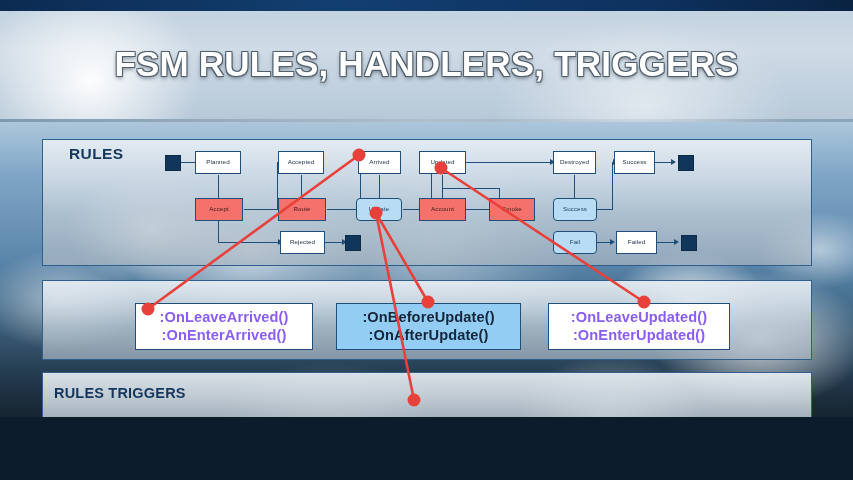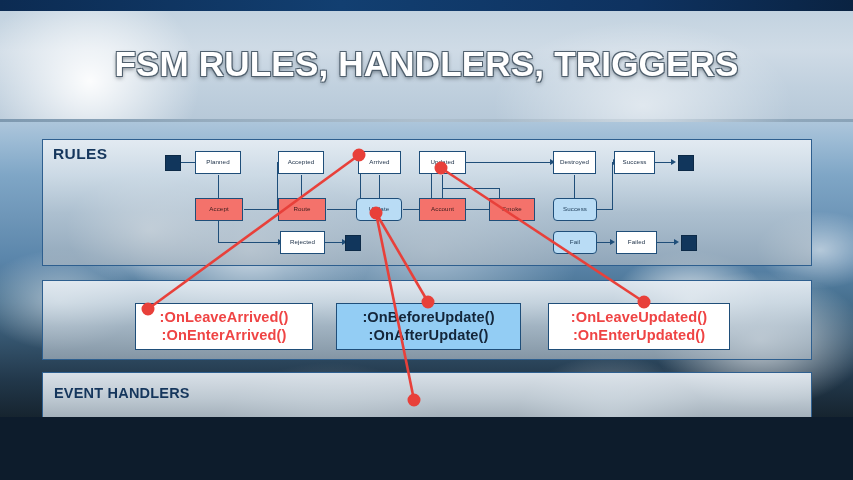--- a/index.html
+++ b/index.html
@@ -60,21 +60,21 @@
           rgba(232,238,244,.92) 0%,
           rgba(216,226,234,.86) 28%,
           rgba(190,203,214,.78) 58%,
           rgba(166,180,192,.72) 100%);}
   .panel-title{position:absolute;font-weight:bold;color:#15365c;z-index:4;}
 
   #panel-rules{left:42px;top:139px;width:770px;height:127px;}
   #panel-handlers{left:42px;top:280px;width:770px;height:80px;}
   #panel-triggers{left:42px;top:372px;width:770px;height:93px;}
 
-  #title-rules{left:53px;top:145px;font-size:15.5px;letter-spacing:.4px;}
+  #title-rules{left:69px;top:145px;font-size:15.5px;letter-spacing:.4px;}
   #title-handlers{left:54px;top:285px;font-size:14.5px;letter-spacing:.2px;}
   #title-triggers{left:54px;top:385px;font-size:14.5px;letter-spacing:.2px;}
 
   
   .node{position:absolute;box-sizing:border-box;border:1.4px solid #1f4e79;
         display:flex;align-items:center;justify-content:center;
         font-size:6.2px;color:#20334a;letter-spacing:.1px;z-index:3;
         text-align:center;line-height:1;}
   .node.state{background:#ffffff;}
   .node.action{background:#f4726b;color:#3a1c1c;}
@@ -86,21 +86,21 @@
   .ln{position:absolute;background:#1f4e79;z-index:2;}
   .ln.h{height:1.4px;}
   .ln.v{width:1.4px;}
   .ah{position:absolute;width:0;height:0;z-index:2;}
   .ah.right{border-top:3.3px solid transparent;border-bottom:3.3px solid transparent;border-left:5px solid #1f4e79;}
   .ah.down{border-left:3.3px solid transparent;border-right:3.3px solid transparent;border-top:5px solid #1f4e79;}
 
   
   .hbox{position:absolute;box-sizing:border-box;border:1.6px solid #1f4e79;
         display:flex;flex-direction:column;align-items:center;justify-content:center;
-        font-size:14.6px;font-weight:bold;color:#ef4444;line-height:1.18;z-index:6;
+        font-size:14.6px;font-weight:bold;color:#8b5cf6;line-height:1.18;z-index:6;
         letter-spacing:.1px;}
   .hbox.white{background:#ffffff;}
   .hbox.blue{background:#93cdf4;color:#14263a;}
   .hbox .l2{margin-top:1px;}
 
   #hb-arrived{left:135px;top:303px;width:178px;height:47px;}
   #hb-update{left:336px;top:303px;width:185px;height:47px;}
   #hb-updated{left:548px;top:303px;width:182px;height:47px;}
   #tb-update{left:336px;top:400px;width:185px;height:47px;}
 
@@ -220,21 +220,21 @@
     <div class="l2">:OnEnterUpdated()</div>
   </div>
   <div class="hbox blue" id="hb-update">
     <div>:OnBeforeUpdate()</div>
     <div class="l2">:OnAfterUpdate()</div>
   </div>
 
   <div class="panel" id="panel-triggers">
     <div class="panel-sheen"></div>
   </div>
-  <div class="panel-title" id="title-triggers">EVENT HANDLERS</div>
+  <div class="panel-title" id="title-triggers">RULES TRIGGERS</div>
 
 
   <svg id="redlayer" width="853" height="480" viewBox="0 0 853 480">
     <g stroke="#e8403a" stroke-width="2.6" fill="#e8403a">
       <line x1="359" y1="155" x2="148" y2="309"></line>
       <circle cx="359" cy="155" r="5.2"></circle>
       <circle cx="148" cy="309" r="5.2"></circle>
 
       <line x1="376" y1="213" x2="428" y2="302"></line>
       <circle cx="376" cy="213" r="5.2"></circle>

